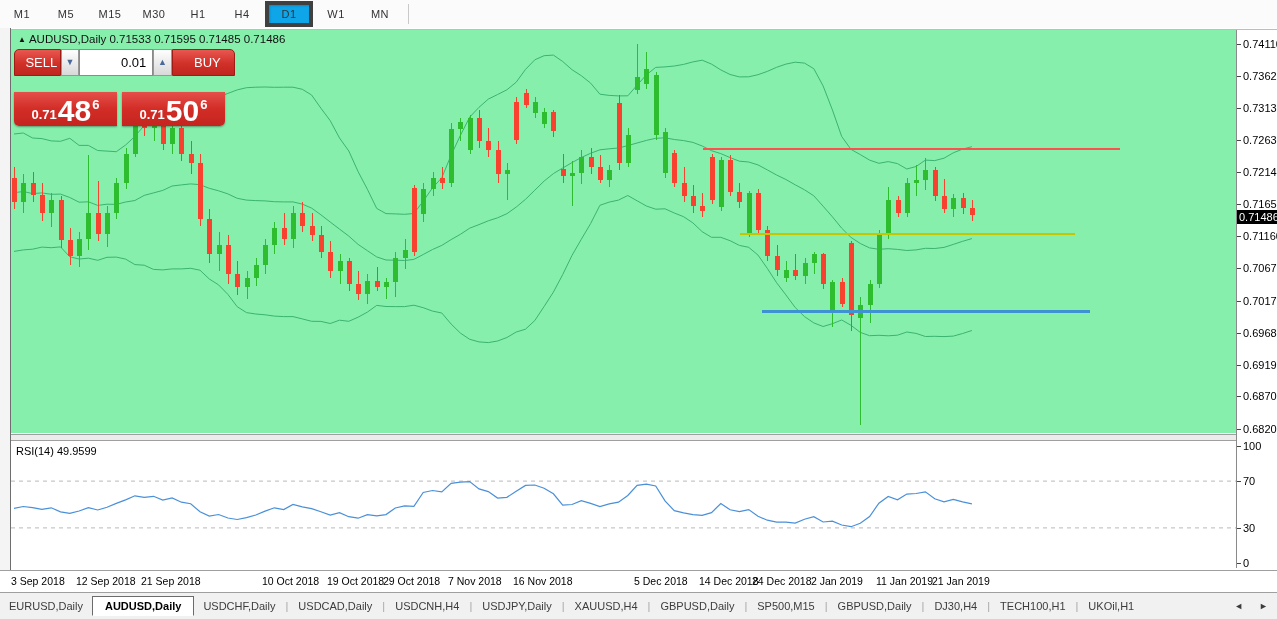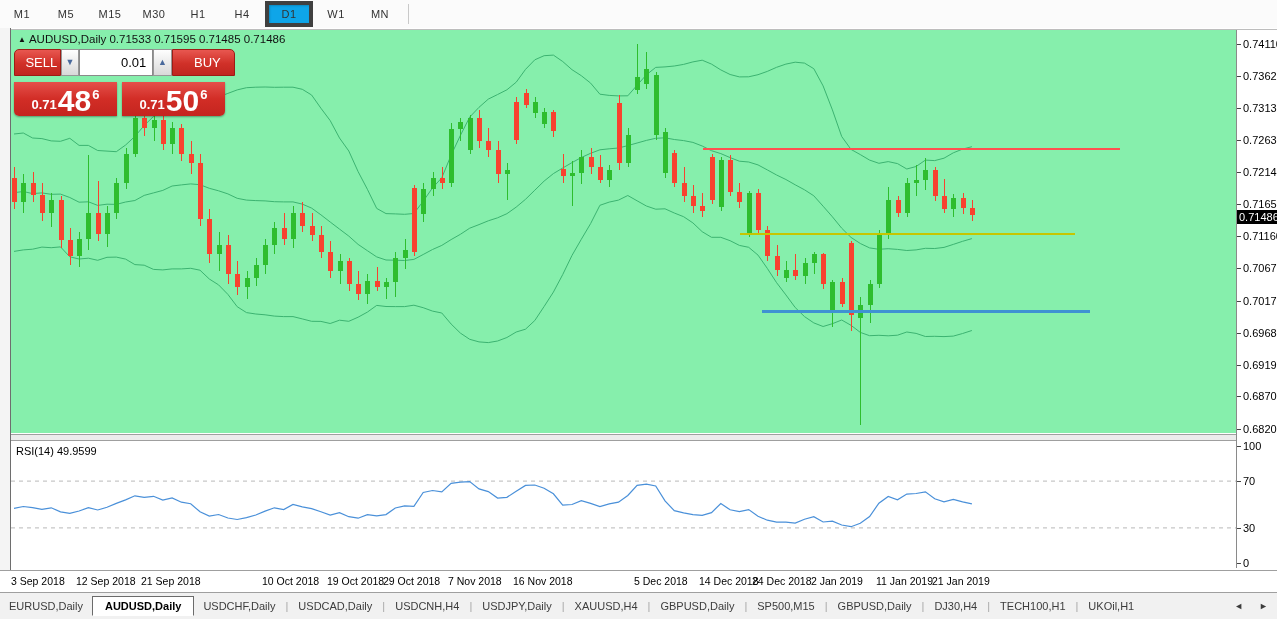--- a/index.html
+++ b/index.html
@@ -42,21 +42,21 @@
   .tp-btn{color:#fff;font-size:13px;text-align:center;line-height:26px;
           background:linear-gradient(180deg,#e85750 0%,#d03028 55%,#c02620 100%);
           border:1px solid #9d1c16;box-sizing:border-box;cursor:pointer;padding-left:8px;}
   #tp-sell{width:52px;border-radius:5px 0 0 0;}
   #tp-buy{width:71px;border-radius:0 5px 0 0;}
   .spin-btn{width:21px;height:27px;background:linear-gradient(180deg,#fefefe,#d9d9d9);
             border:1px solid #979797;box-sizing:border-box;color:#49699c;font-size:9px;
             text-align:center;line-height:25px;cursor:pointer;}
   #tp-vol{width:74px;height:27px;border:1px solid #8a8a8a;box-sizing:border-box;background:#fff;
           font-size:13px;text-align:right;padding:0 6px;font-family:"Liberation Sans",sans-serif;}
-  #tp-row2{display:flex;margin-top:6px;}
+  #tp-row2{display:flex;margin-top:16px;}
   .tp-price{height:34px;color:#fff;display:flex;align-items:flex-end;justify-content:center;
             background:linear-gradient(180deg,#e4504a 0%,#d22d26 50%,#c4251f 100%);
             box-shadow:0 1px 2px rgba(0,0,0,0.35);cursor:pointer;}
   #tp-sell-price{width:103px;border-radius:0 0 0 5px;margin-right:5px;}
   #tp-buy-price{width:103px;border-radius:0 0 5px 0;}
   .tp-small{font-size:13px;font-weight:bold;margin-bottom:4px;}
   .tp-big{font-size:30px;font-weight:bold;line-height:30px;margin:0 1px;}
   .tp-sup{font-size:13px;font-weight:bold;margin-bottom:14px;}
 
   

